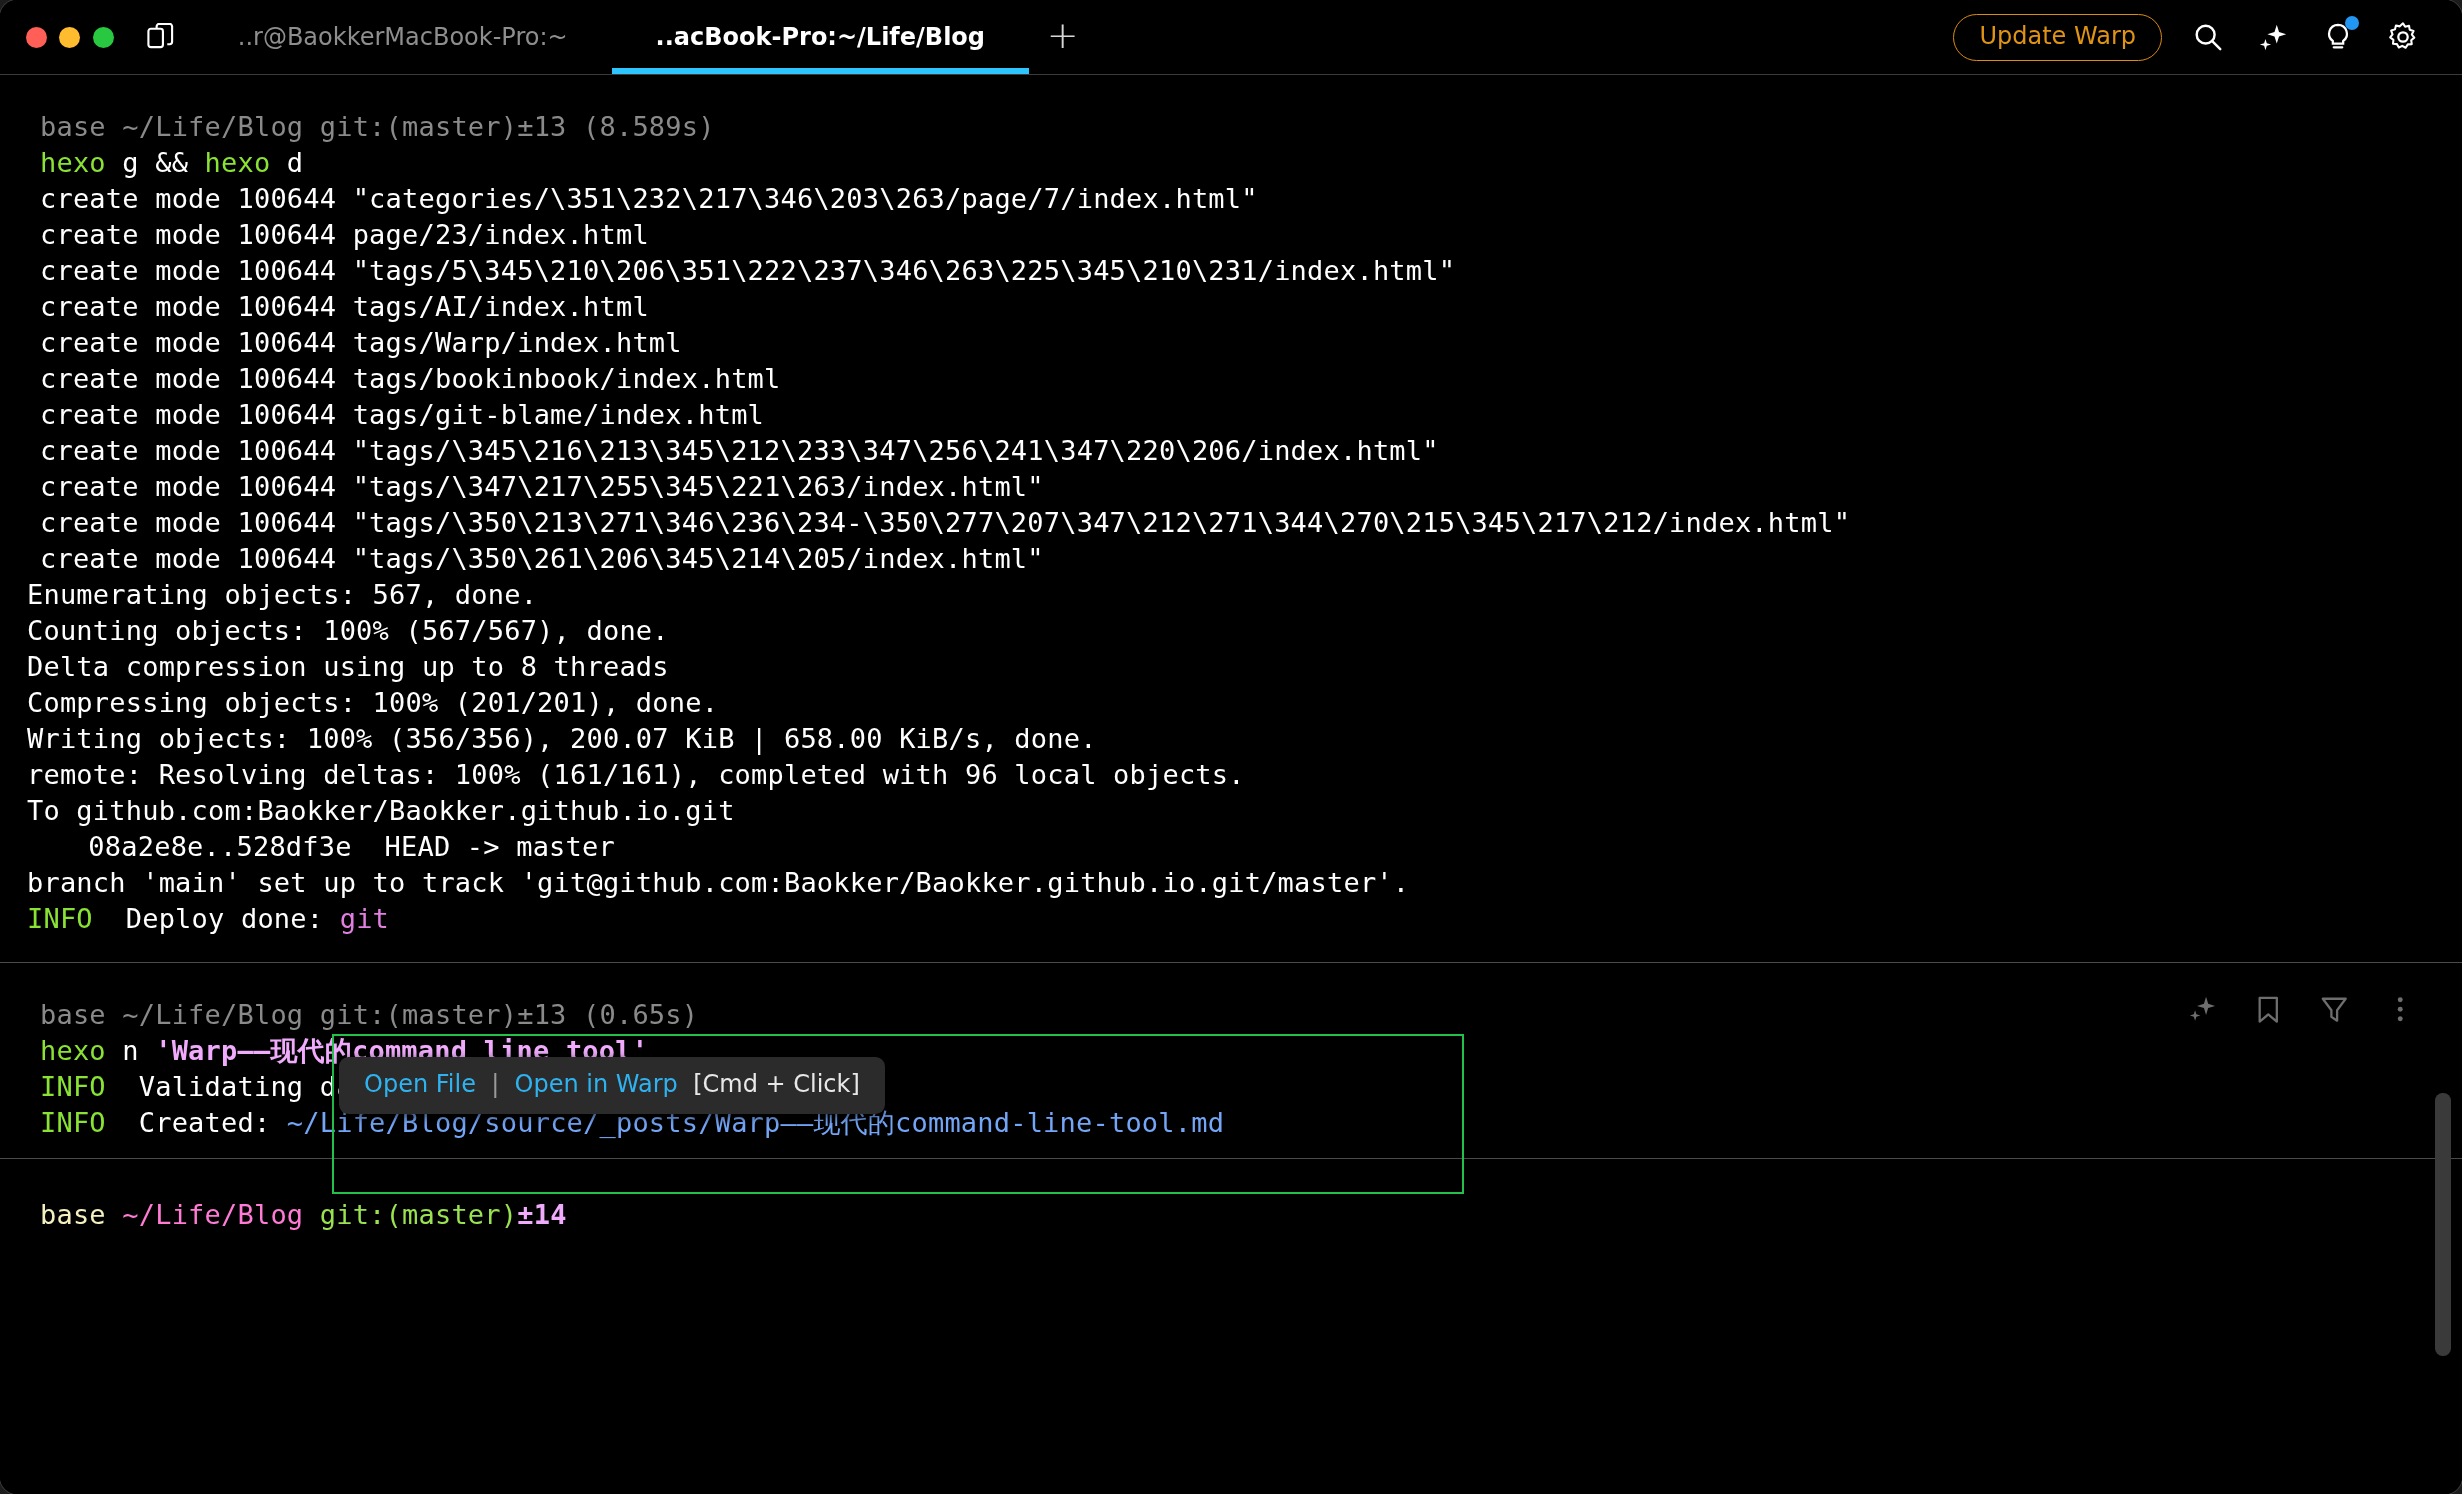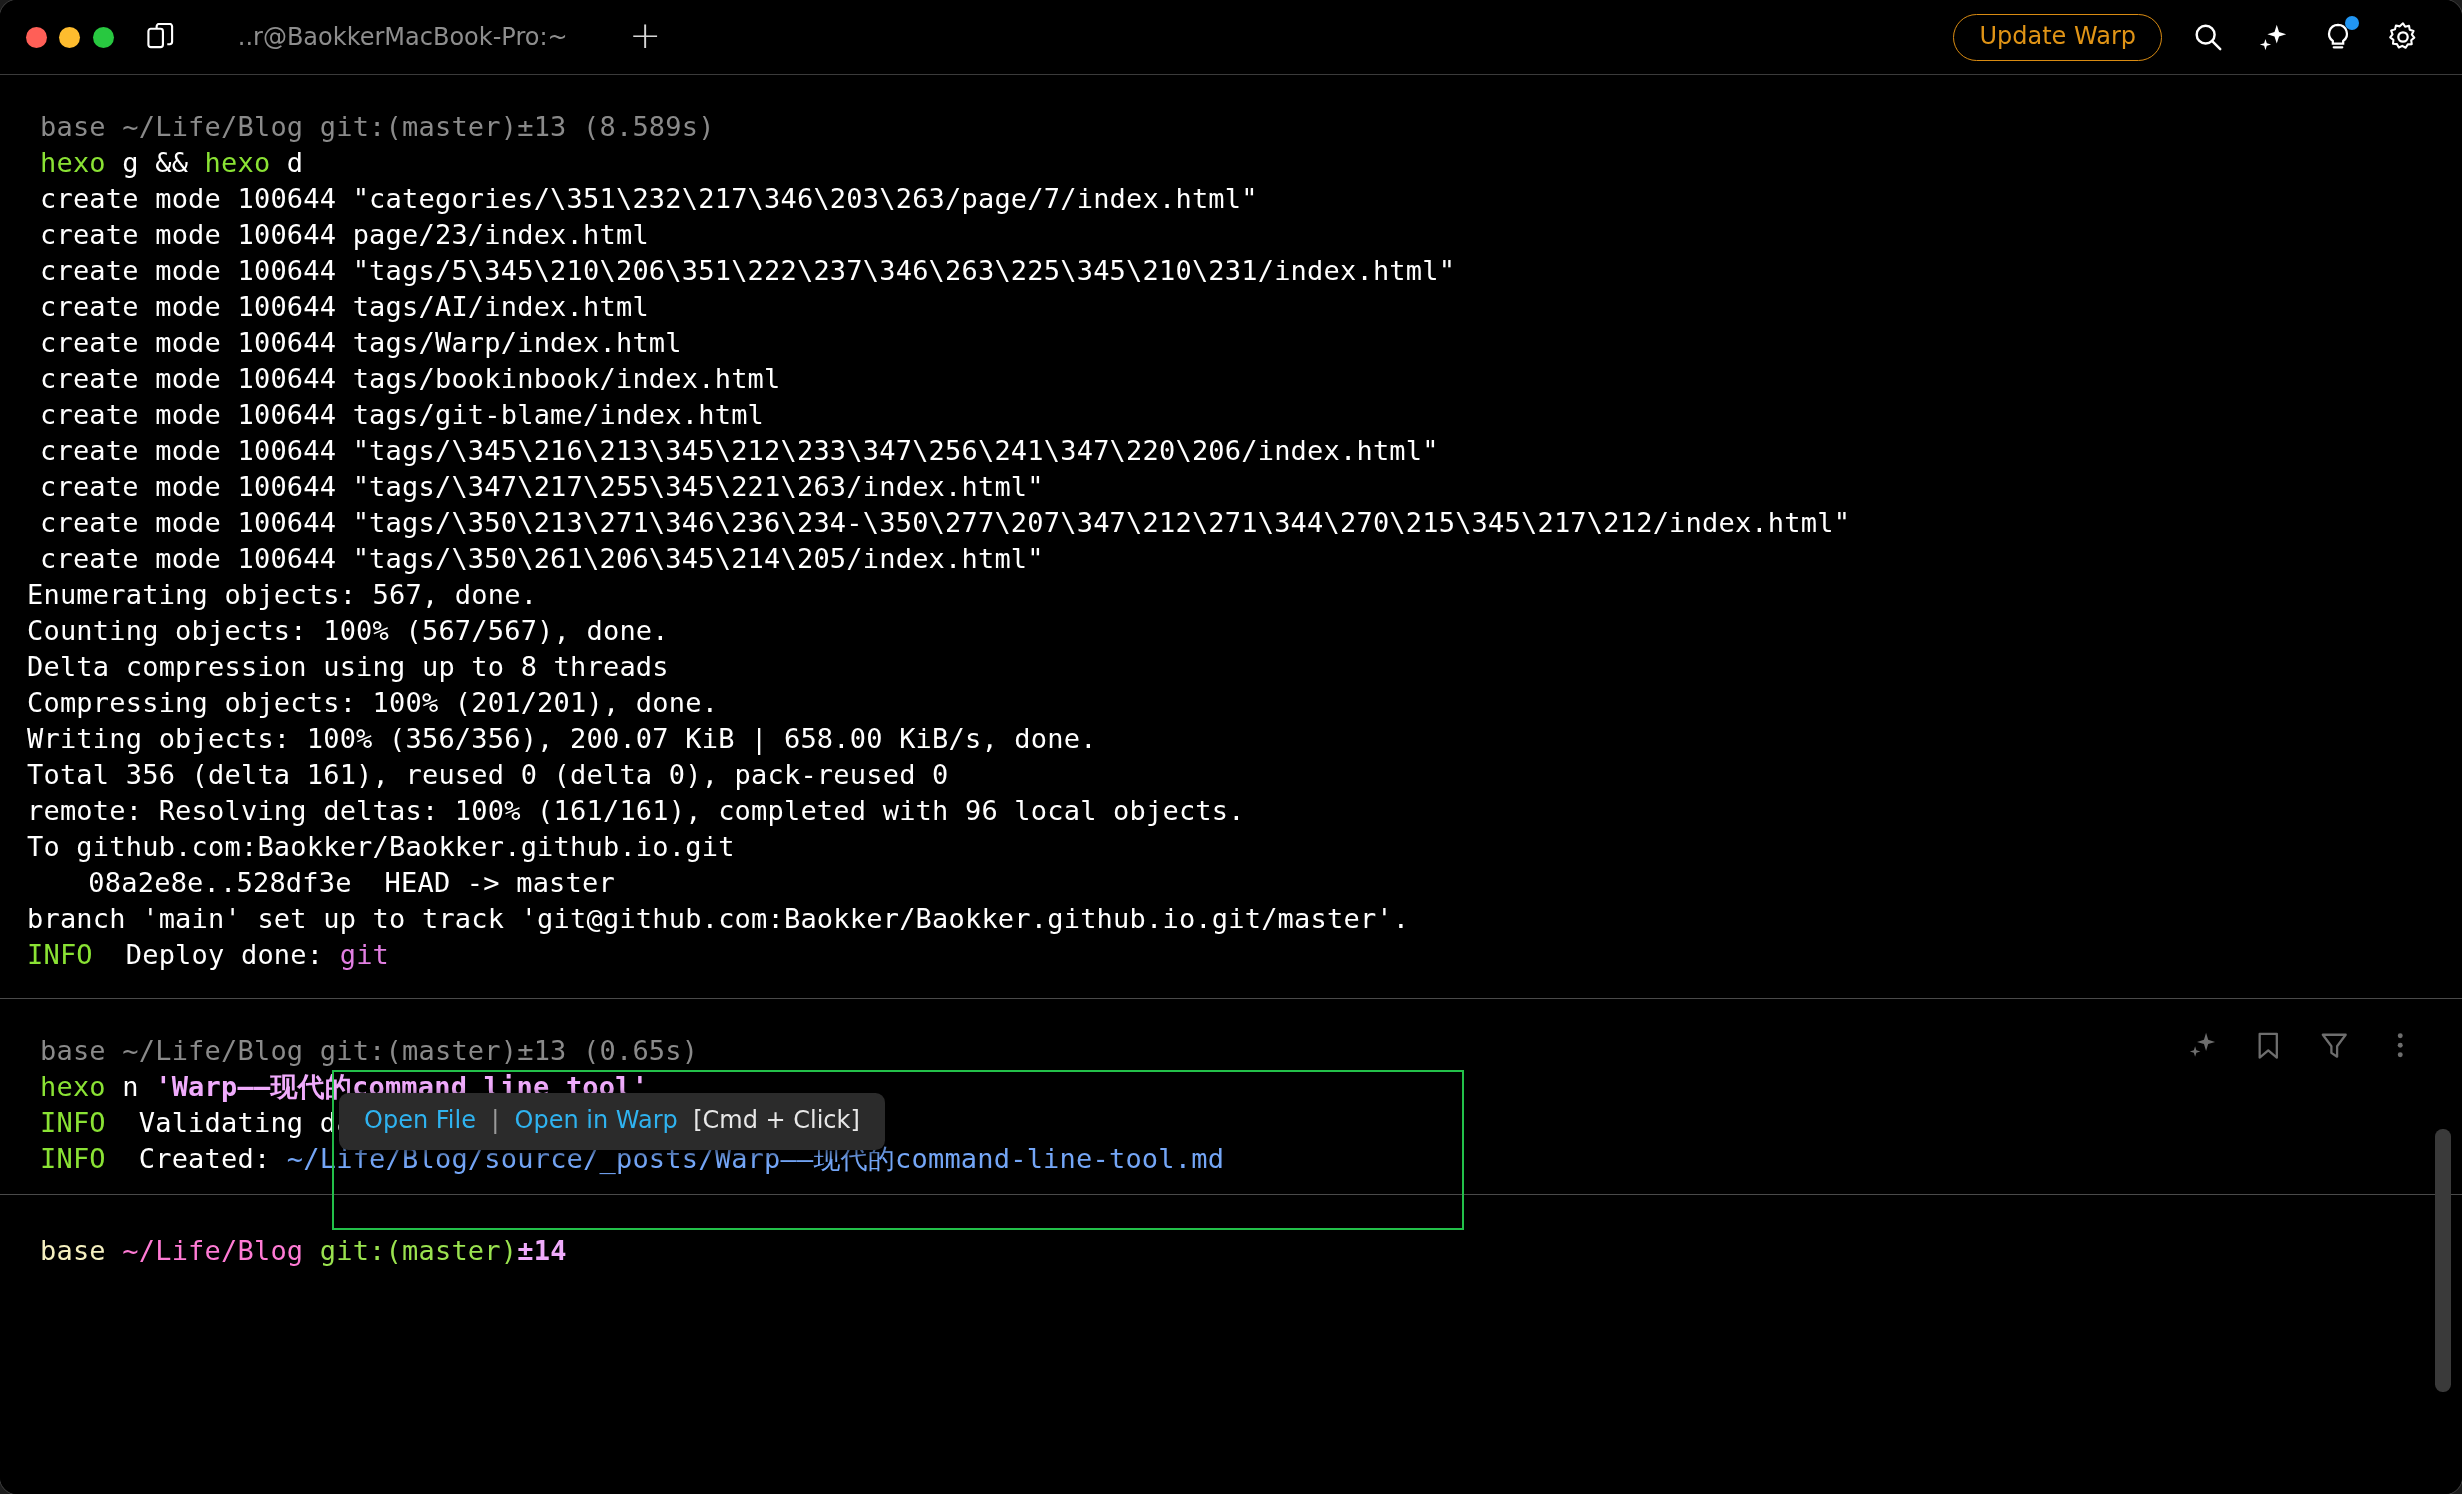--- a/index.html
+++ b/index.html
@@ -162,20 +162,21 @@
 
     <div class="split-icon">
       <svg width="29" height="29" viewBox="0 0 30 30" fill="none">
         <rect x="2.5" y="6" width="15" height="19" rx="2.5" stroke="#ffffff" stroke-width="2.2"></rect>
         <path d="M11 6 V3.5 A2.5 2.5 0 0 1 13.5 1 H24.5 A2.5 2.5 0 0 1 27 3.5 V19.5 A2.5 2.5 0 0 1 24.5 22 H22" stroke="#ffffff" stroke-width="2.2" fill="none"></path>
       </svg>
     </div>
 
     <div class="tabs">
       <div class="tab">..r@BaokkerMacBook-Pro:~</div>
+      <div class="tab active">..acBook-Pro:~/Life/Blog</div>
     </div>
     <div class="newtab">+</div>
 
     <div class="tb-right">
       <div class="update-btn">Update Warp</div>
 
       <div class="tb-icon">
         <svg width="32" height="32" viewBox="0 0 34 34" fill="none">
           <circle cx="14.5" cy="14.5" r="9.5" stroke="#ffffff" stroke-width="2.6"></circle>
           <line x1="21.5" y1="21.5" x2="30" y2="30" stroke="#ffffff" stroke-width="2.6" stroke-linecap="round"></line>
@@ -221,21 +222,20 @@
         <div class="line pad">create mode 100644 tags/git-blame/index.html</div>
         <div class="line pad">create mode 100644 "tags/\345\216\213\345\212\233\347\256\241\347\220\206/index.html"</div>
         <div class="line pad">create mode 100644 "tags/\347\217\255\345\221\263/index.html"</div>
         <div class="line pad">create mode 100644 "tags/\350\213\271\346\236\234-\350\277\207\347\212\271\344\270\215\345\217\212/index.html"</div>
         <div class="line pad">create mode 100644 "tags/\350\261\206\345\214\205/index.html"</div>
         <div class="line" style="padding-left:27px">Enumerating objects: 567, done.</div>
         <div class="line" style="padding-left:27px">Counting objects: 100% (567/567), done.</div>
         <div class="line" style="padding-left:27px">Delta compression using up to 8 threads</div>
         <div class="line" style="padding-left:27px">Compressing objects: 100% (201/201), done.</div>
         <div class="line" style="padding-left:27px">Writing objects: 100% (356/356), 200.07 KiB | 658.00 KiB/s, done.</div>
-        <div class="line" style="padding-left:27px">Total 356 (delta 161), reused 0 (delta 0), pack-reused 0</div>
         <div class="line" style="padding-left:27px">remote: Resolving deltas: 100% (161/161), completed with 96 local objects.</div>
         <div class="line" style="padding-left:27px">To github.com:Baokker/Baokker.github.io.git</div>
         <div class="line" style="padding-left:39px">   08a2e8e..528df3e  HEAD -&gt; master</div>
         <div class="line" style="padding-left:27px">branch 'main' set up to track 'git@github.com:Baokker/Baokker.github.io.git/master'.</div>
         <div class="line" style="padding-left:27px"><span class="grn">INFO</span><span class="wht">  Deploy done: </span><span class="mag">git</span></div>
       </div>
     </div>
 
     <div class="block-sep"></div>
 

